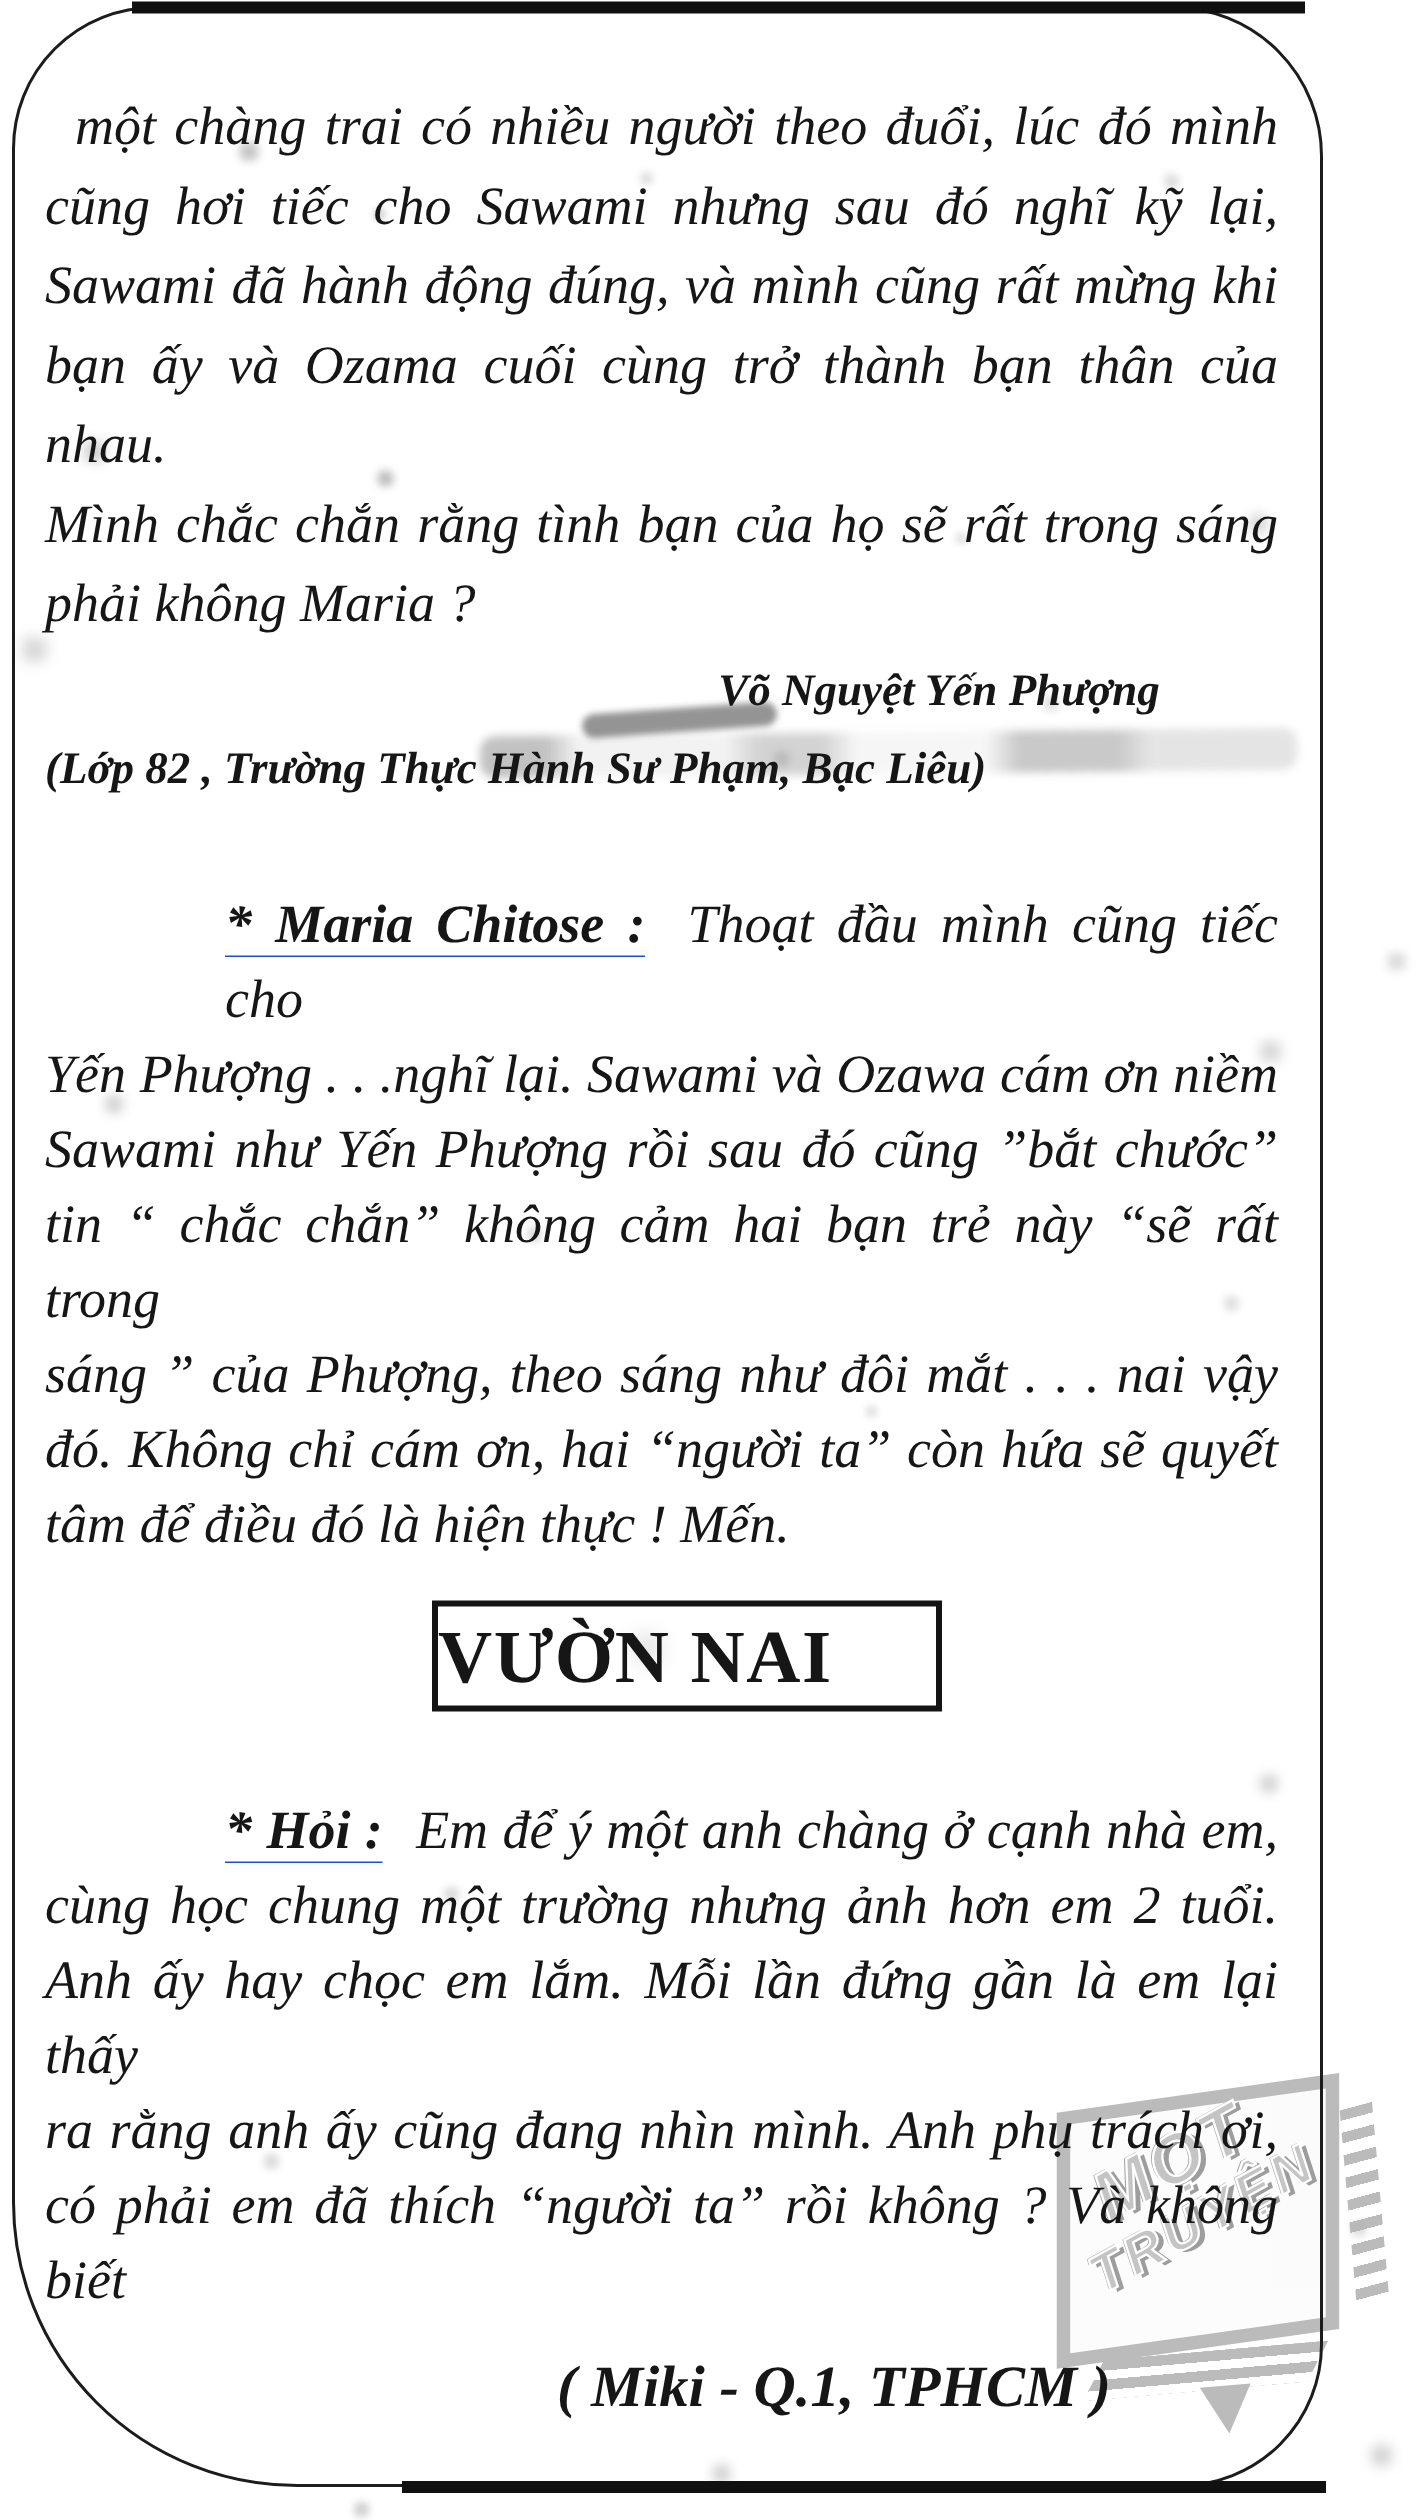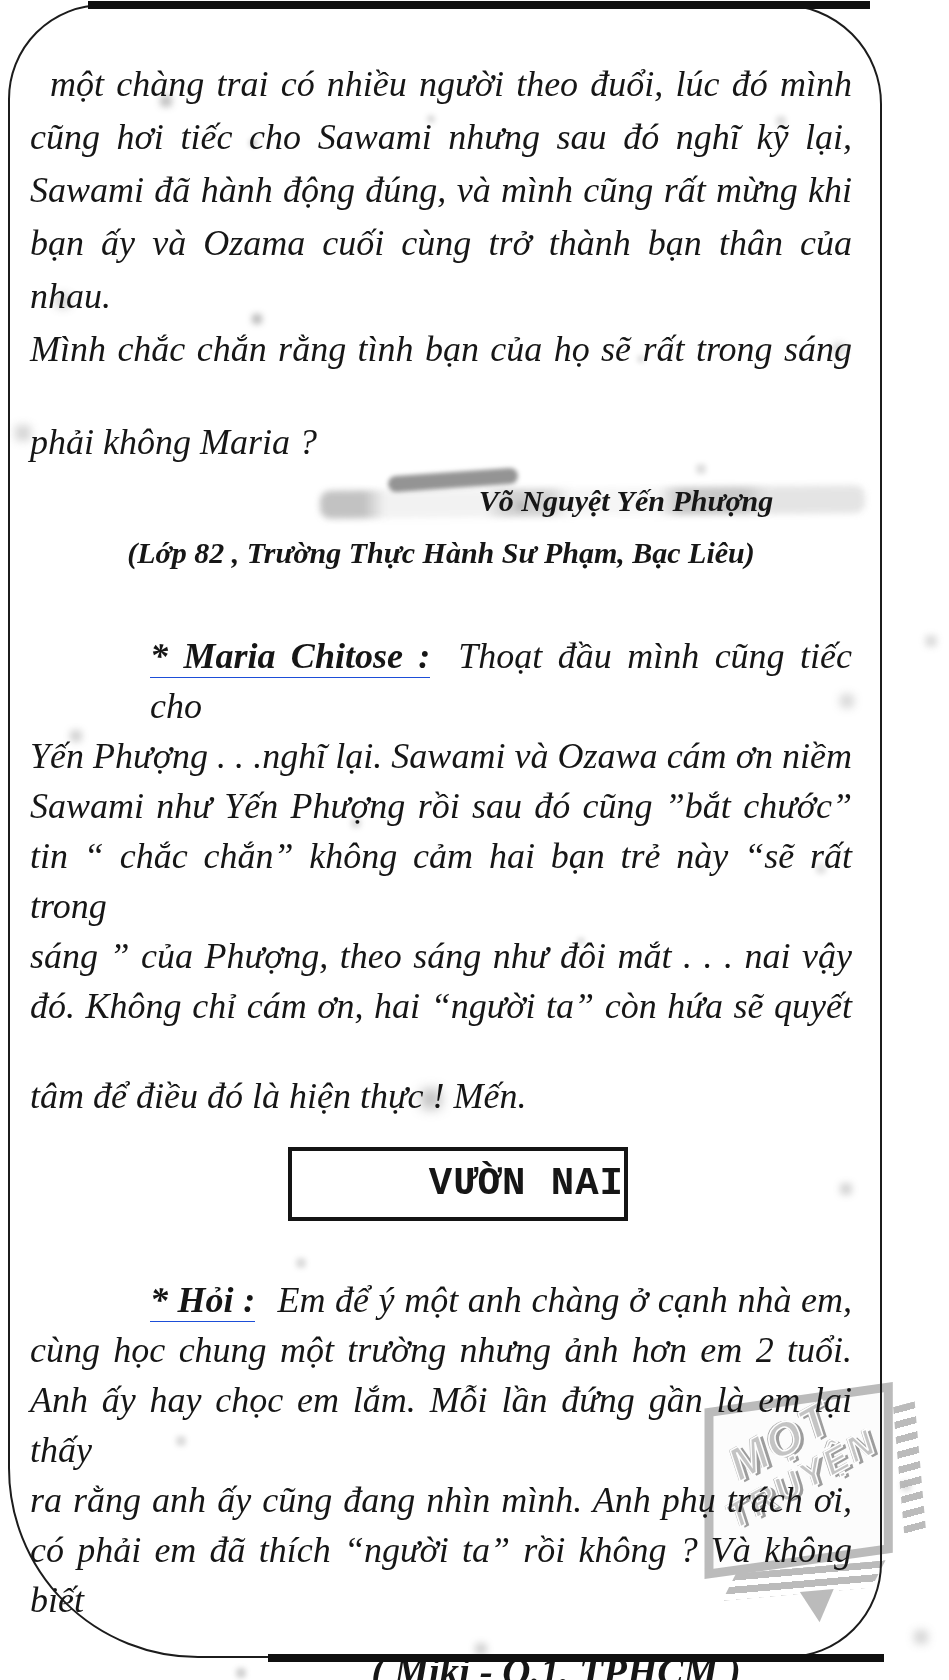--- a/index.html
+++ b/index.html
@@ -109,39 +109,38 @@
   
   .content{
     position:absolute;left:30px;top:58px;width:822px;z-index:2;
     font-style:italic;font-size:36px;line-height:50px;
   }
   .ln{
     text-align:justify;text-align-last:justify;text-justify:inter-word;
     min-height:50px;
   }
   .intro .ln{line-height:53px;min-height:53px;}
-  .ln.end{text-align-last:left;margin-top:40px;}
+  .ln.end{text-align-last:left;}
   .ln.ind{padding-left:20px;}
   .ln.first-labeled{padding-left:120px;}
   .lbl{
     font-weight:bold;
     border-bottom:1px solid #1d4ed8;
     padding-bottom:1px;margin-right:.35em;
   }
   .sig{margin-top:6px;font-weight:bold;font-size:30px;line-height:52px;}
   .sig .s1{text-align:center;transform:translateX(185px);}
-  .sig .s2{text-align:center;}
+  .sig .s2{text-align:left;}
   .gap-smudge{height:52px;}
   .section-box{
     margin:26px 0 0 258px;width:332px;height:66px;
     border:4px solid #141414;
-    display:flex;align-items:center;justify-content:flex-end;
-    font-style:normal;font-weight:bold;font-size:39px;letter-spacing:1px;
+    display:flex;align-items:center;justify-content:flex-start;
+    font-style:normal;font-weight:bold;font-size:50px;letter-spacing:1px;
     background:rgba(255,255,255,.6);
-    font-family:Liberation Mono, monospace;
   }
   .q-block{margin-top:54px;}
   .sig2{
     margin-top:22px;font-weight:bold;font-size:39px;line-height:50px;
     text-align:center;transform:translateX(115px);
   }
 </style>
 </head>
 <body>
 

